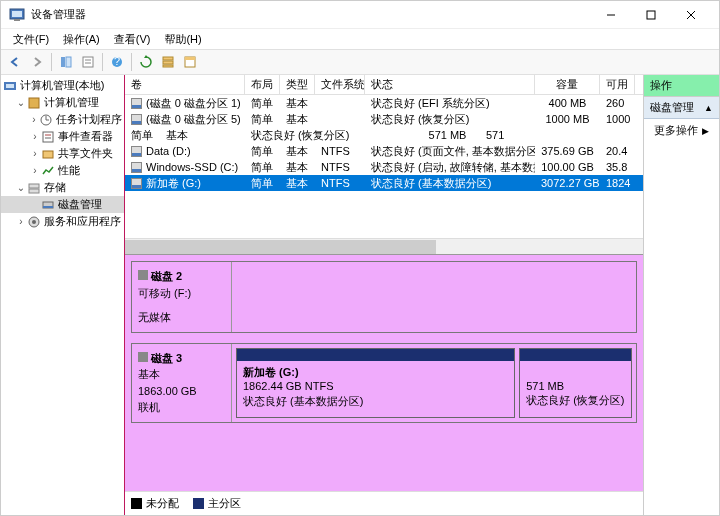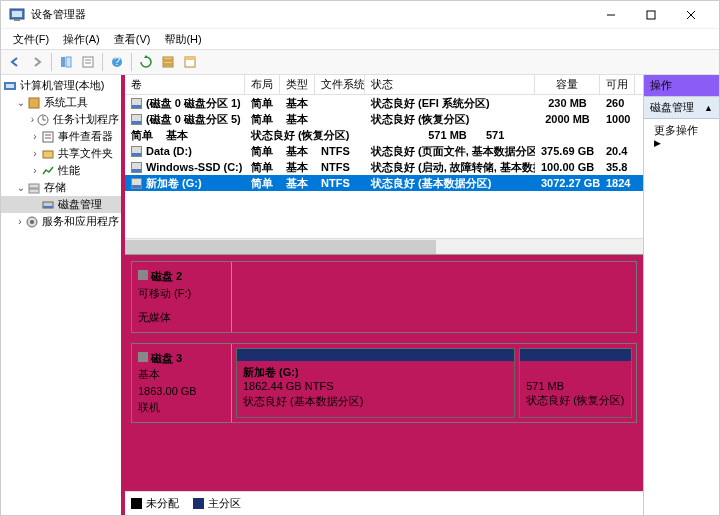--- a/index.html
+++ b/index.html
@@ -8,65 +8,65 @@
 .titlebar .icon { width: 16px; height: 16px; margin-right: 6px; }
 .titlebar .title { flex: 1; }
 .win-controls { display: flex; gap: 0; }
 .win-btn { width: 40px; height: 26px; display: flex; align-items: center; justify-content: center; cursor: pointer; }
 .menubar { height: 20px; display: flex; align-items: center; padding: 0 6px; gap: 2px; }
 .menubar span { padding: 2px 6px; cursor: pointer; }
 .toolbar { height: 26px; display: flex; align-items: center; padding: 0 4px; gap: 2px; border-top: 1px solid #e0e0e0; border-bottom: 1px solid #e0e0e0; background: #f8f8f8; }
 .tool-btn { width: 20px; height: 20px; display: flex; align-items: center; justify-content: center; cursor: pointer; border: 1px solid transparent; }
 .tool-sep { width: 1px; height: 18px; background: #ccc; margin: 0 2px; }
 .content { flex: 1; display: flex; overflow: hidden; }
-.tree-pane { width: 124px; border-right: 4px solid #be185d; overflow: auto; padding: 2px 0; }
+.tree-pane { width: 124px; border-right: 1px solid #be185d; overflow: auto; padding: 2px 0; }
 .tree-item { display: flex; align-items: center; padding: 1px 2px; white-space: nowrap; cursor: pointer; }
 .tree-item.indent1 { padding-left: 14px; }
 .tree-item.indent2 { padding-left: 28px; }
 .tree-item.selected { background: #d9d9d9; }
 .tree-expander { width: 12px; text-align: center; color: #555; font-size: 10px; }
 .tree-icon { width: 14px; height: 14px; margin-right: 3px; flex-shrink: 0; }
 .mid-pane { flex: 1; display: flex; flex-direction: column; border-right: 1px solid #ccc; overflow: hidden; }
 .vol-list { height: 180px; overflow: hidden; border-bottom: 1px solid #999; display: flex; flex-direction: column; }
 .vol-header { display: flex; background: #fff; border-bottom: 1px solid #e0e0e0; height: 20px; }
 .vol-header > div { padding: 2px 6px; border-right: 1px solid #e0e0e0; overflow: hidden; white-space: nowrap; cursor: pointer; }
 .vol-body { flex: 1; overflow-y: auto; overflow-x: hidden; }
 .vol-row { display: flex; height: 16px; align-items: center; }
 .vol-row.selected { background: #0078d7; color: #fff; }
-.vol-row > div { padding: 0 6px; overflow: hidden; white-space: nowrap; font-weight: bold; }
+.vol-row > div { padding: 0 6px; overflow: hidden; white-space: nowrap; }
 .vol-icon { display: inline-block; width: 11px; height: 11px; background: #ddd; border: 1px solid #888; margin-right: 4px; vertical-align: middle; position: relative; }
 .vol-icon::after { content: ""; position: absolute; left: 0; bottom: 0; width: 100%; height: 3px; background: #4b7bbd; }
 .col-name { width: 120px; }
 .col-layout { width: 35px; }
 .col-type { width: 35px; }
 .col-fs { width: 50px; }
 .col-status { width: 170px; }
 .col-cap { width: 65px; text-align: center; }
 .col-avail { width: 35px; }
 .hscroll { height: 16px; background: #f0f0f0; border-top: 1px solid #ddd; display: flex; align-items: center; }
 .hscroll-track { flex: 1; height: 14px; position: relative; }
 .hscroll-thumb { position: absolute; left: 0; top: 0; height: 100%; width: 60%; background: #cdcdcd; }
-.disk-detail { flex: 1; overflow-y: auto; padding: 6px; background: #be185d; }
+.disk-detail { flex: 1; overflow-y: auto; padding: 6px; background: #f0abfc; }
 .disk-block { border: 1px solid #777; margin-bottom: 10px; display: flex; min-height: 68px; }
 .disk-info { width: 100px; padding: 6px; border-right: 1px solid #999; font-size: 10.5px; line-height: 1.5; }
 .disk-info .dtitle { font-weight: bold; }
 .disk-parts { flex: 1; display: flex; padding: 4px; gap: 4px; }
 .part { border: 1px solid #666; flex: 1; display: flex; flex-direction: column; }
 .part-bar { height: 12px; background: #1b2f6f; }
 .part-body { padding: 4px 6px; font-size: 10.5px; line-height: 1.35; flex: 1; }
 .part-body .ptitle { font-weight: bold; }
 .nomedia { flex: 1; padding: 20px 8px; font-size: 10.5px; color: #222; }
 .legend { display: flex; align-items: center; gap: 4px; padding: 4px 6px; font-size: 10.5px; border-top: 1px solid #ddd; }
 .legend-sw { width: 11px; height: 11px; display: inline-block; }
 .legend-sw.black { background: #000; }
 .legend-sw.blue { background: #1b2f6f; }
 .actions-pane { width: 75px; display: flex; flex-direction: column; }
-.actions-hdr { background: #8b5cf6; padding: 3px 6px; border-bottom: 1px solid #ccc; }
+.actions-hdr { background: #86efac; padding: 3px 6px; border-bottom: 1px solid #ccc; }
 .actions-sub { background: #e1ebf5; padding: 3px 6px; border-bottom: 1px solid #b8c8da; display: flex; justify-content: space-between; align-items: center; }
-.actions-item { padding: 4px 10px; cursor: pointer; display: flex; justify-content: space-between; flex-direction: column; }
+.actions-item { padding: 4px 10px; cursor: pointer; display: flex; align-items: center; justify-content: space-between; }
 svg { display: block; }
 </style>
 </head>
 <body>
 
 <div class="titlebar">
   <span class="icon">
     <svg width="16" height="16">
         <rect x="1" y="2" width="14" height="10" fill="#4b7bbd" stroke="#2c4d7a"></rect>
         <rect x="3" y="4" width="10" height="6" fill="#cfe3f7"></rect>
@@ -167,21 +167,21 @@
         </span>
       <span>计算机管理(本地)</span>
     </div>
     <div class="tree-item indent1">
       <span class="tree-expander">⌄</span>
       <span class="tree-icon">
           <svg width="14" height="14">
             <rect x="2" y="2" width="10" height="10" fill="#e0b050" stroke="#a07020"></rect>
           </svg>
         </span>
-      <span>系统工具</span>
+      <span>计算机管理</span>
     </div>
     <div class="tree-item indent2">
       <span class="tree-expander">›</span>
       <span class="tree-icon">
           <svg width="14" height="14">
             <circle cx="7" cy="7" r="5" fill="#fff" stroke="#666"></circle>
             <line x1="7" y1="7" x2="7" y2="3" stroke="#666"></line>
             <line x1="7" y1="7" x2="10" y2="7" stroke="#666"></line>
           </svg>
         </span>
@@ -259,30 +259,30 @@
         <div class="col-cap">容量</div>
         <div class="col-avail">可用</div>
       </div>
       <div class="vol-body" id="vol-body">
           <div class="vol-row">
             <div class="col-name"><span class="vol-icon"></span>(磁盘 0 磁盘分区 1)</div>
             <div class="col-layout">简单</div>
             <div class="col-type">基本</div>
             <div class="col-fs"></div>
             <div class="col-status">状态良好 (EFI 系统分区)</div>
-            <div class="col-cap">230 MB</div>
+            <div class="col-cap">400 MB</div>
             <div class="col-avail">260</div>
           </div>
           <div class="vol-row">
             <div class="col-name"><span class="vol-icon"></span>(磁盘 0 磁盘分区 5)</div>
             <div class="col-layout">简单</div>
             <div class="col-type">基本</div>
             <div class="col-fs"></div>
             <div class="col-status">状态良好 (恢复分区)</div>
-            <div class="col-cap">2000 MB</div>
+            <div class="col-cap">1000 MB</div>
             <div class="col-avail">1000</div>
           </div>
           <div class="vol-row">
             <div class="col-layout">简单</div>
             <div class="col-type">基本</div>
             <div class="col-fs"></div>
             <div class="col-status">状态良好 (恢复分区)</div>
             <div class="col-cap">571 MB</div>
             <div class="col-avail">571</div>
           </div>

